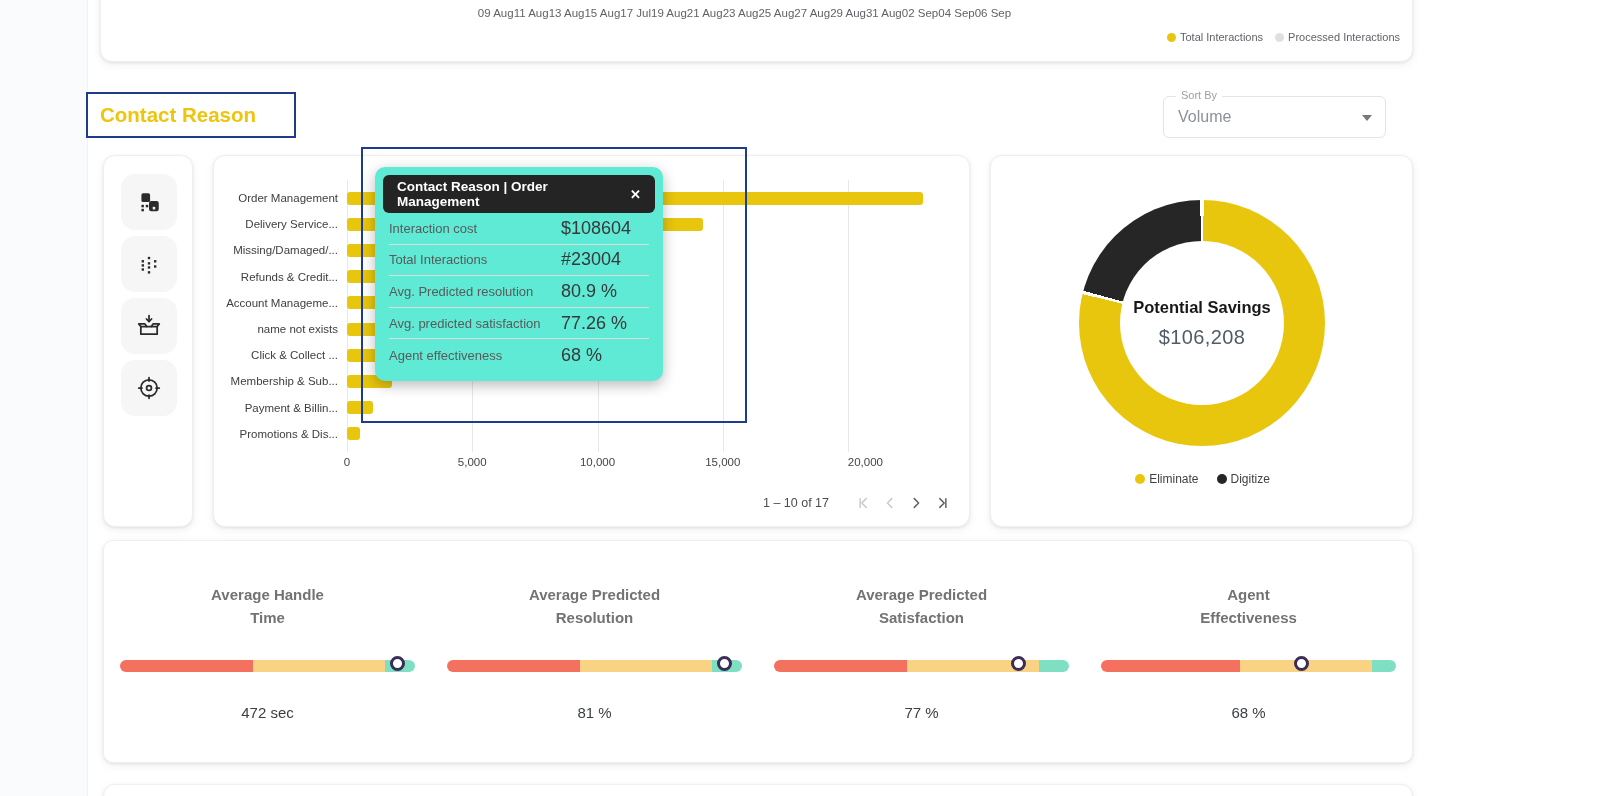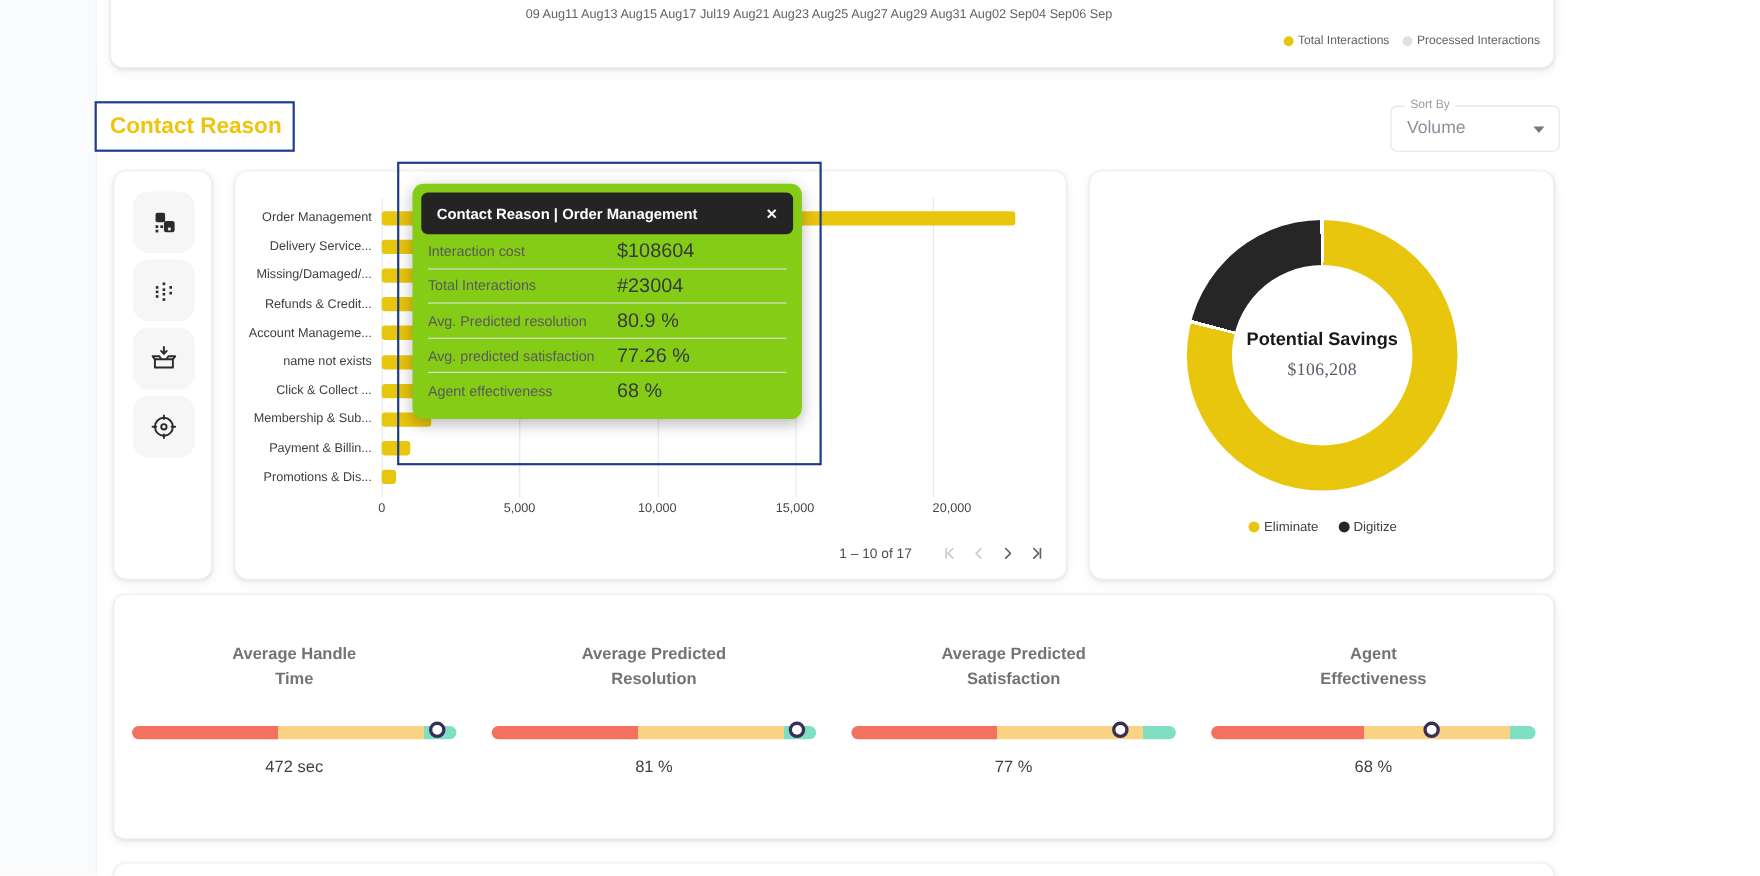--- a/index.html
+++ b/index.html
@@ -13,26 +13,26 @@
   
   .top-card { left: 100px; top: -26px; width: 1313px; height: 88px; }
   .date-axis { position: absolute; left: 34px; right: 58px; top: 32px; display: flex; justify-content: center;
                font-size: 11.5px; color: #5f6368; }
   .trend-legend { position: absolute; right: 12px; top: 56px; display: flex; gap: 12px; align-items: center;
                   font-size: 11px; color: #5f6368; }
   .legend-item { display: flex; align-items: center; gap: 4px; }
   .dot { width: 9px; height: 9px; border-radius: 50%; display: inline-block; }
 
   
-  .hl-box { position: absolute; left: 86px; top: 92px; width: 182px; height: 46px; border: 2px solid #1F3C8C;
+  .hl-box { position: absolute; left: 86px; top: 92px; width: 210px; height: 46px; border: 2px solid #1F3C8C;
             display: flex; align-items: center; padding-left: 12px; }
   .hl-text { font-size: 20.5px; font-weight: 600; color: #EFC40D; }
   .page-title { position: absolute; left: 274px; top: 92px; height: 46px; display: flex; align-items: center;
                 font-size: 20.5px; font-weight: 700; color: #17181a; }
-  .sort-field { position: absolute; left: 1264px; top: 96px; width: 154px; height: 42px; border: 1px solid #e4e4e7;
+  .sort-field { position: absolute; left: 1163px; top: 96px; width: 223px; height: 42px; border: 1px solid #e4e4e7;
                 border-radius: 6px; background: #fff; }
   .sort-label { position: absolute; top: -8px; left: 12px; background: #fff; padding: 0 5px; font-size: 11px; color: #9aa0a6; }
   .sort-value { display: block; padding-left: 14px; line-height: 40px; font-size: 16px; color: #8b909a; }
   .caret { position: absolute; right: 13px; top: 18px; width: 0; height: 0;
            border-left: 5px solid transparent; border-right: 5px solid transparent; border-top: 6px solid #75797f; }
 
   
   .rail-card { left: 103px; top: 155px; width: 90px; height: 372px; }
   .rail-btn { position: absolute; left: 17px; width: 56px; height: 56px; background: #f6f6f7; border-radius: 14px;
               display: flex; align-items: center; justify-content: center; cursor: pointer; }
@@ -49,21 +49,21 @@
   .pager-range { font-size: 12.5px; color: #4a4d52; }
   .pg-icons { display: flex; align-items: center; gap: 12px; }
   .pg-btn { cursor: pointer; display: flex; }
   .pg-btn.disabled svg * { stroke: #c9cacd; }
   .pg-btn.active svg * { stroke: #5f6368; }
 
   
   .anno-box { position: absolute; left: 147px; top: -9px; width: 386px; height: 276px; border: 2px solid #1F3C8C; z-index: 3; }
 
   
-  .tooltip { position: absolute; left: 161px; top: 11px; width: 354px; background: #84cc16; border-radius: 10px;
+  .tooltip { position: absolute; left: 161px; top: 11px; width: 288px; background: #5eead4; border-radius: 10px;
              box-shadow: 0 4px 14px rgba(0,0,0,.28); z-index: 4; padding-bottom: 10px; }
   .tt-head { margin: 8px 8px 0 8px; height: 38px; background: #242424; border-radius: 6px; display: flex;
              align-items: center; justify-content: space-between; padding: 0 14px; }
   .tt-title { color: #fff; font-size: 13.5px; font-weight: 700; }
   .tt-close { color: #fff; font-size: 13px; font-weight: 700; cursor: pointer; }
   .tt-rows { margin: 0 14px; }
   .tt-row { display: grid; grid-template-columns: 172px 1fr; align-items: center; height: 31.6px;
             border-bottom: 1px solid #dedede; }
   .tt-row:last-child { border-bottom: none; }
   .tt-label { font-size: 13px; color: #5a5a5a; }
@@ -73,34 +73,34 @@
             font-family: "Liberation Sans", sans-serif; }
 
   
   .donut-card { left: 990px; top: 155px; width: 423px; height: 372px; }
   .donut { position: absolute; left: 88px; top: 44px; width: 246px; height: 246px; border-radius: 50%; }
   .donut::after { content: ""; position: absolute; left: 41px; top: 41px; width: 164px; height: 164px;
                   background: #fff; border-radius: 50%; }
   .donut-center { position: absolute; left: 0; top: 0; width: 246px; height: 246px; display: flex; flex-direction: column;
                   align-items: center; justify-content: center; gap: 9px; z-index: 2; }
   .d-title { font-size: 16.5px; font-weight: 700; color: #17181a; }
-  .d-value { font-size: 16px; color: #525b66; letter-spacing: .4px; font-family: Liberation Serif, serif; }
+  .d-value { font-size: 20px; color: #525b66; letter-spacing: .4px; }
   .donut-legend { position: absolute; left: 0; width: 423px; top: 316px; display: flex; justify-content: center;
                   gap: 18px; font-size: 12px; color: #3f4246; }
 
   
   .metrics-card { left: 103px; top: 540px; width: 1310px; height: 223px; display: grid;
                   grid-template-columns: repeat(4, 1fr); border-radius: 10px; }
   .mcol { position: relative; text-align: center; }
   .mtitle { margin-top: 42px; font-size: 15px; font-weight: 700; color: #737373; line-height: 23px; }
   .mslider { position: relative; width: 295px; height: 12px; margin: 31px auto 0 auto; }
   .mtrack { width: 100%; height: 100%; border-radius: 7px; }
   .mmarker { position: absolute; top: -4.5px; width: 15px; height: 15px; background: #fff; border: 3px solid #3A2E58;
              border-radius: 50%; }
-  .mvalue { margin-top: 17px; font-size: 15px; color: #3c4043; }
+  .mvalue { margin-top: 32px; font-size: 15px; color: #3c4043; }
 
   .sliver-card { left: 103px; top: 784px; width: 1310px; height: 40px; border-radius: 12px; }
 </style>
 </head>
 <body>
 
 <div class="page">
   <div class="gutter"></div>
 
   <section class="card top-card">

